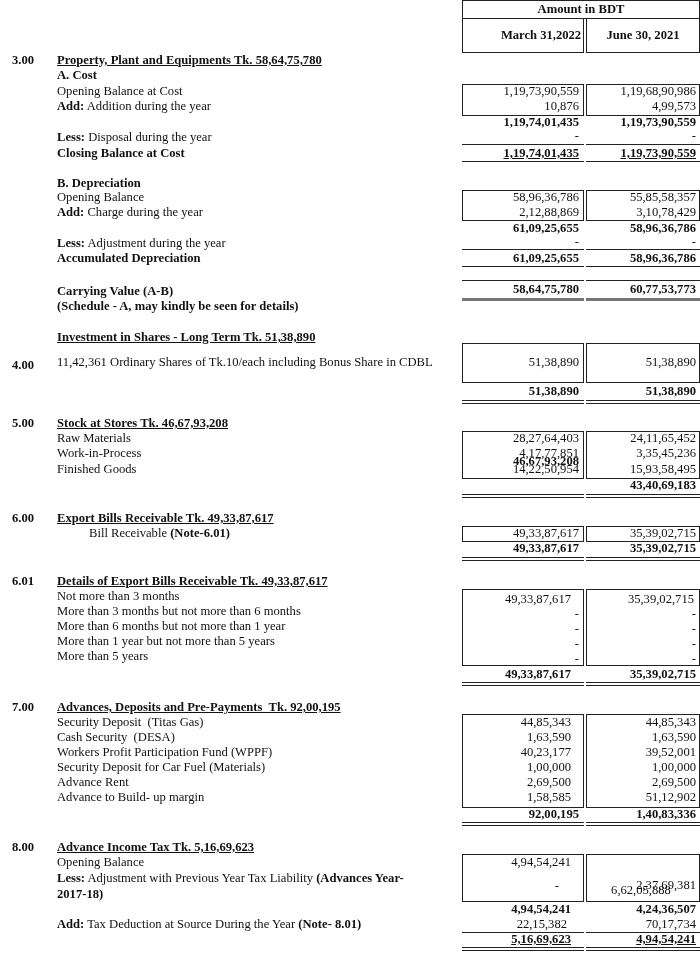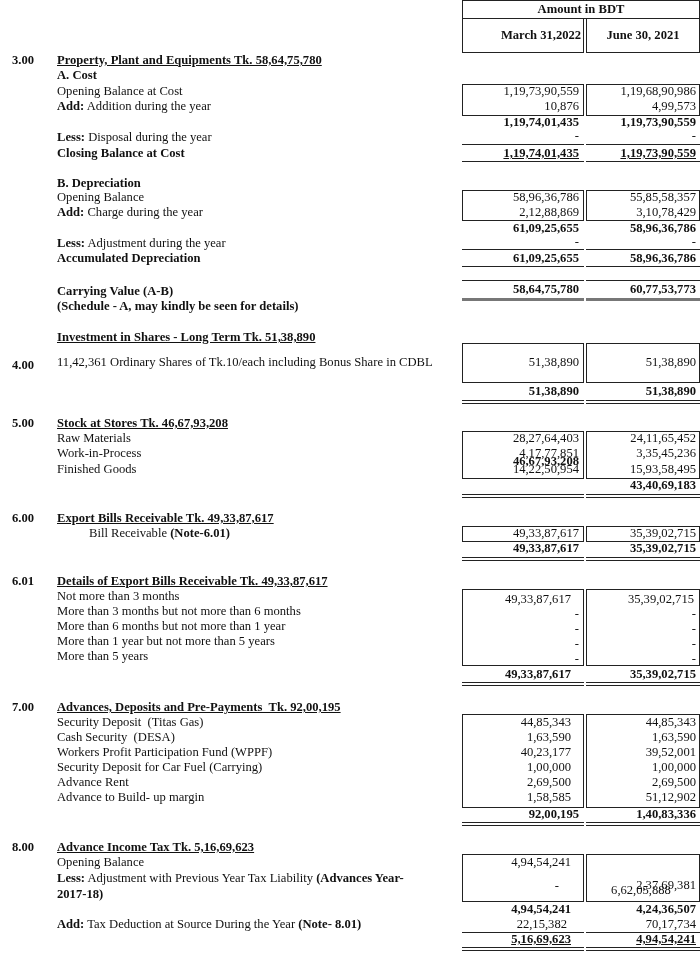--- a/index.html
+++ b/index.html
@@ -175,21 +175,21 @@
 
 <div class="abs" style="left:57px;top:715px;white-space:pre;">Security Deposit  (Titas Gas)</div>
 <div class="abs c1" style="top:715px;text-align:right;"><span style="margin-right:8px;">44,85,343</span></div>
 <div class="abs num c2" style="top:715px;">44,85,343</div>
 <div class="abs" style="left:57px;top:730px;white-space:pre;">Cash Security  (DESA)</div>
 <div class="abs c1" style="top:730px;text-align:right;"><span style="margin-right:8px;">1,63,590</span></div>
 <div class="abs num c2" style="top:730px;">1,63,590</div>
 <div class="abs" style="left:57px;top:745px;">Workers Profit Participation Fund (WPPF)</div>
 <div class="abs c1" style="top:745px;text-align:right;"><span style="margin-right:8px;">40,23,177</span></div>
 <div class="abs num c2" style="top:745px;">39,52,001</div>
-<div class="abs" style="left:57px;top:760px;">Security Deposit for Car Fuel (Carrying)</div>
+<div class="abs" style="left:57px;top:760px;">Security Deposit for Car Fuel (Materials)</div>
 <div class="abs c1" style="top:760px;text-align:right;"><span style="margin-right:8px;">1,00,000</span></div>
 <div class="abs num c2" style="top:760px;">1,00,000</div>
 <div class="abs" style="left:57px;top:775px;">Advance Rent</div>
 <div class="abs c1" style="top:775px;text-align:right;"><span style="margin-right:8px;">2,69,500</span></div>
 <div class="abs num c2" style="top:775px;">2,69,500</div>
 <div class="abs" style="left:57px;top:790px;">Advance to Build- up margin</div>
 <div class="abs c1" style="top:790px;text-align:right;"><span style="margin-right:8px;">1,58,585</span></div>
 <div class="abs num c2" style="top:790px;">51,12,902</div>
 
 <div class="abs c1 b" style="top:807px;text-align:right;"><span style="">92,00,195</span></div>

